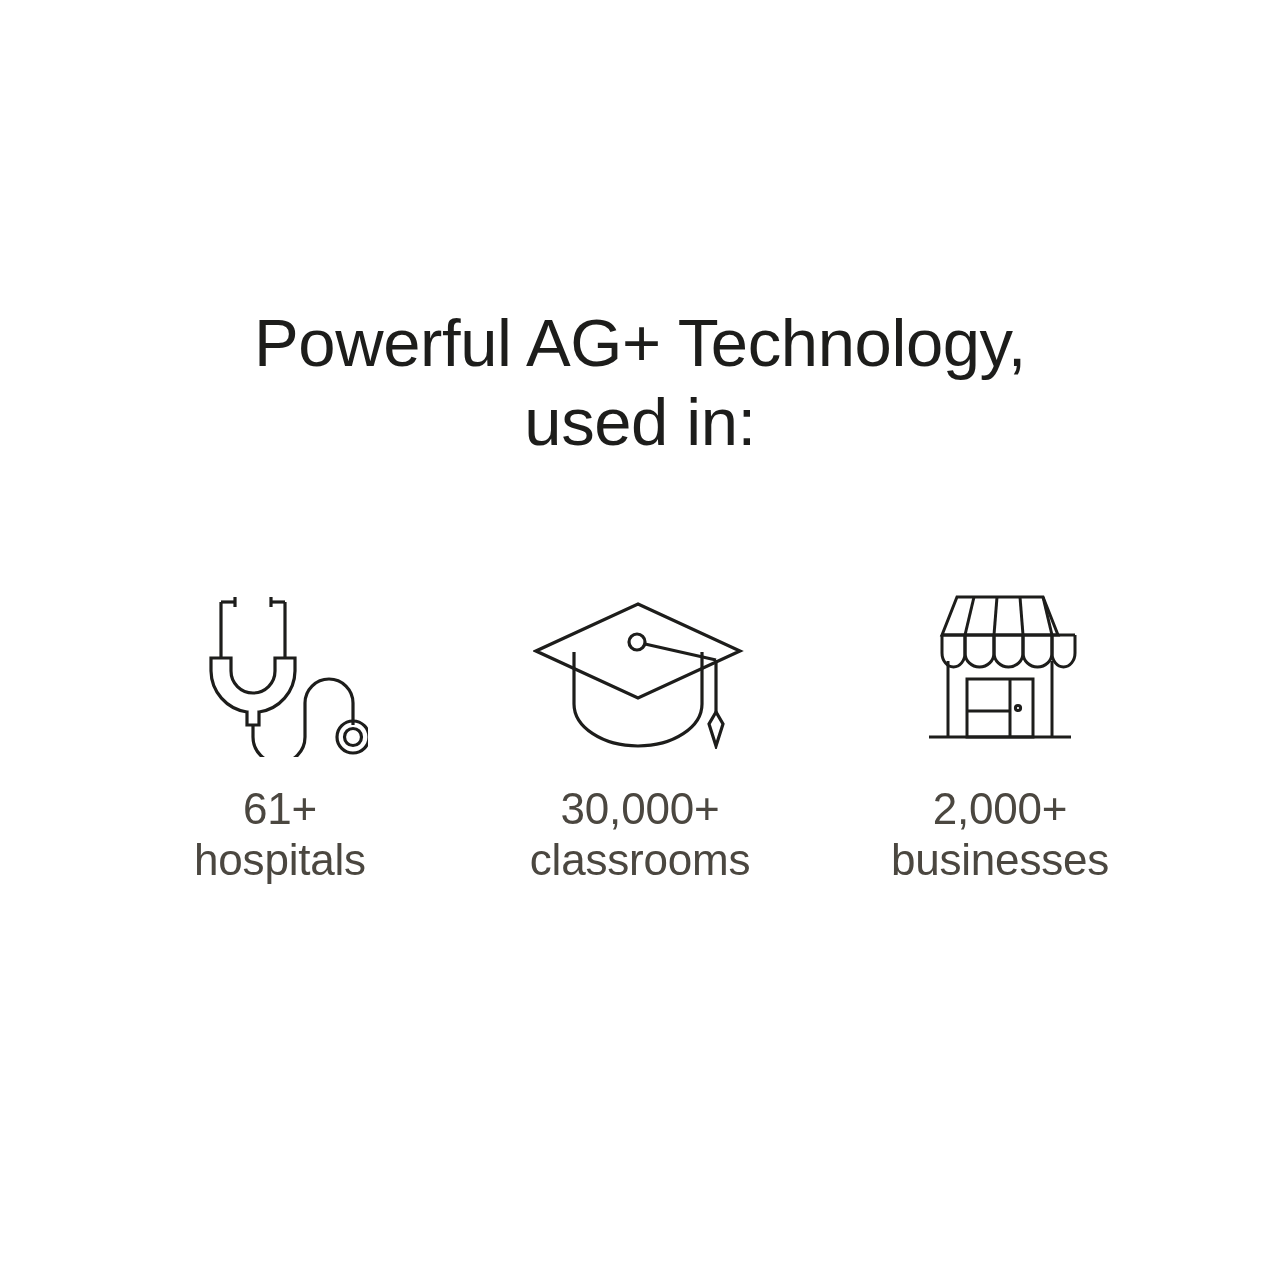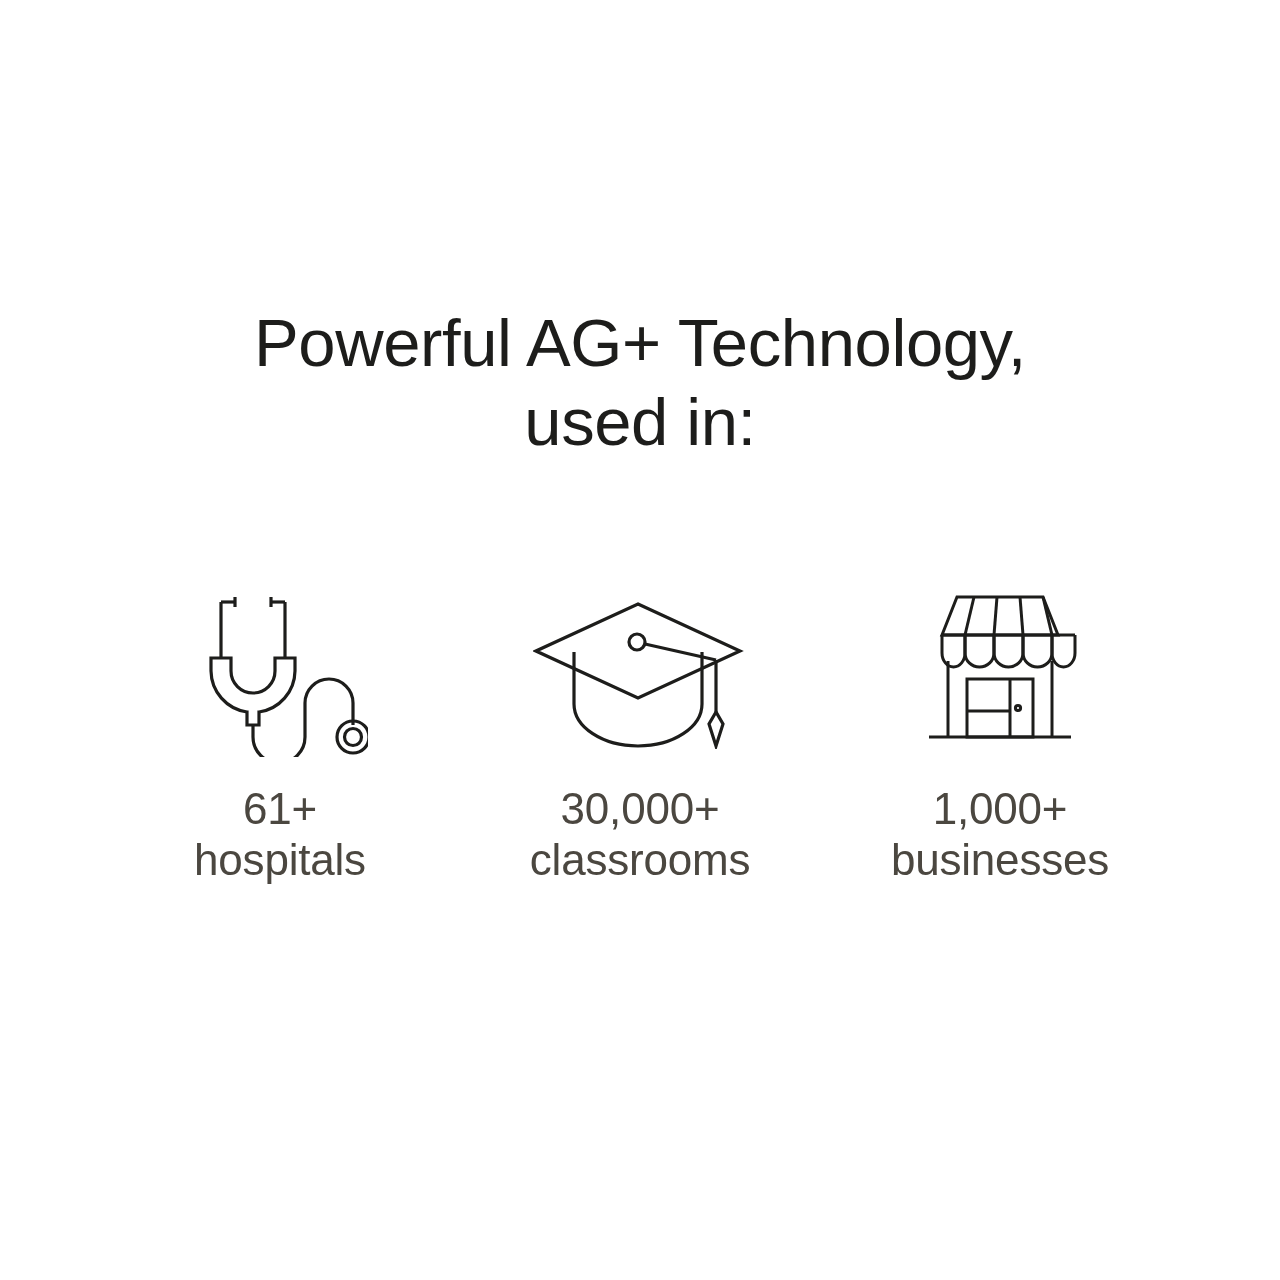--- a/index.html
+++ b/index.html
@@ -163,18 +163,18 @@
 
           <path d="M52 120 L95 120"></path>
 
           <path d="M95 88 L95 146"></path>
 
           <circle cx="103" cy="117" r="2.6"></circle>
 
           <path d="M14 146 L156 146"></path>
         </svg>
       </div>
-      <div class="stat-label">1,000+
+      <div class="stat-label">2,000+
 businesses</div>
     </div>
 
   </div>
 </div>
 
 </body></html>

